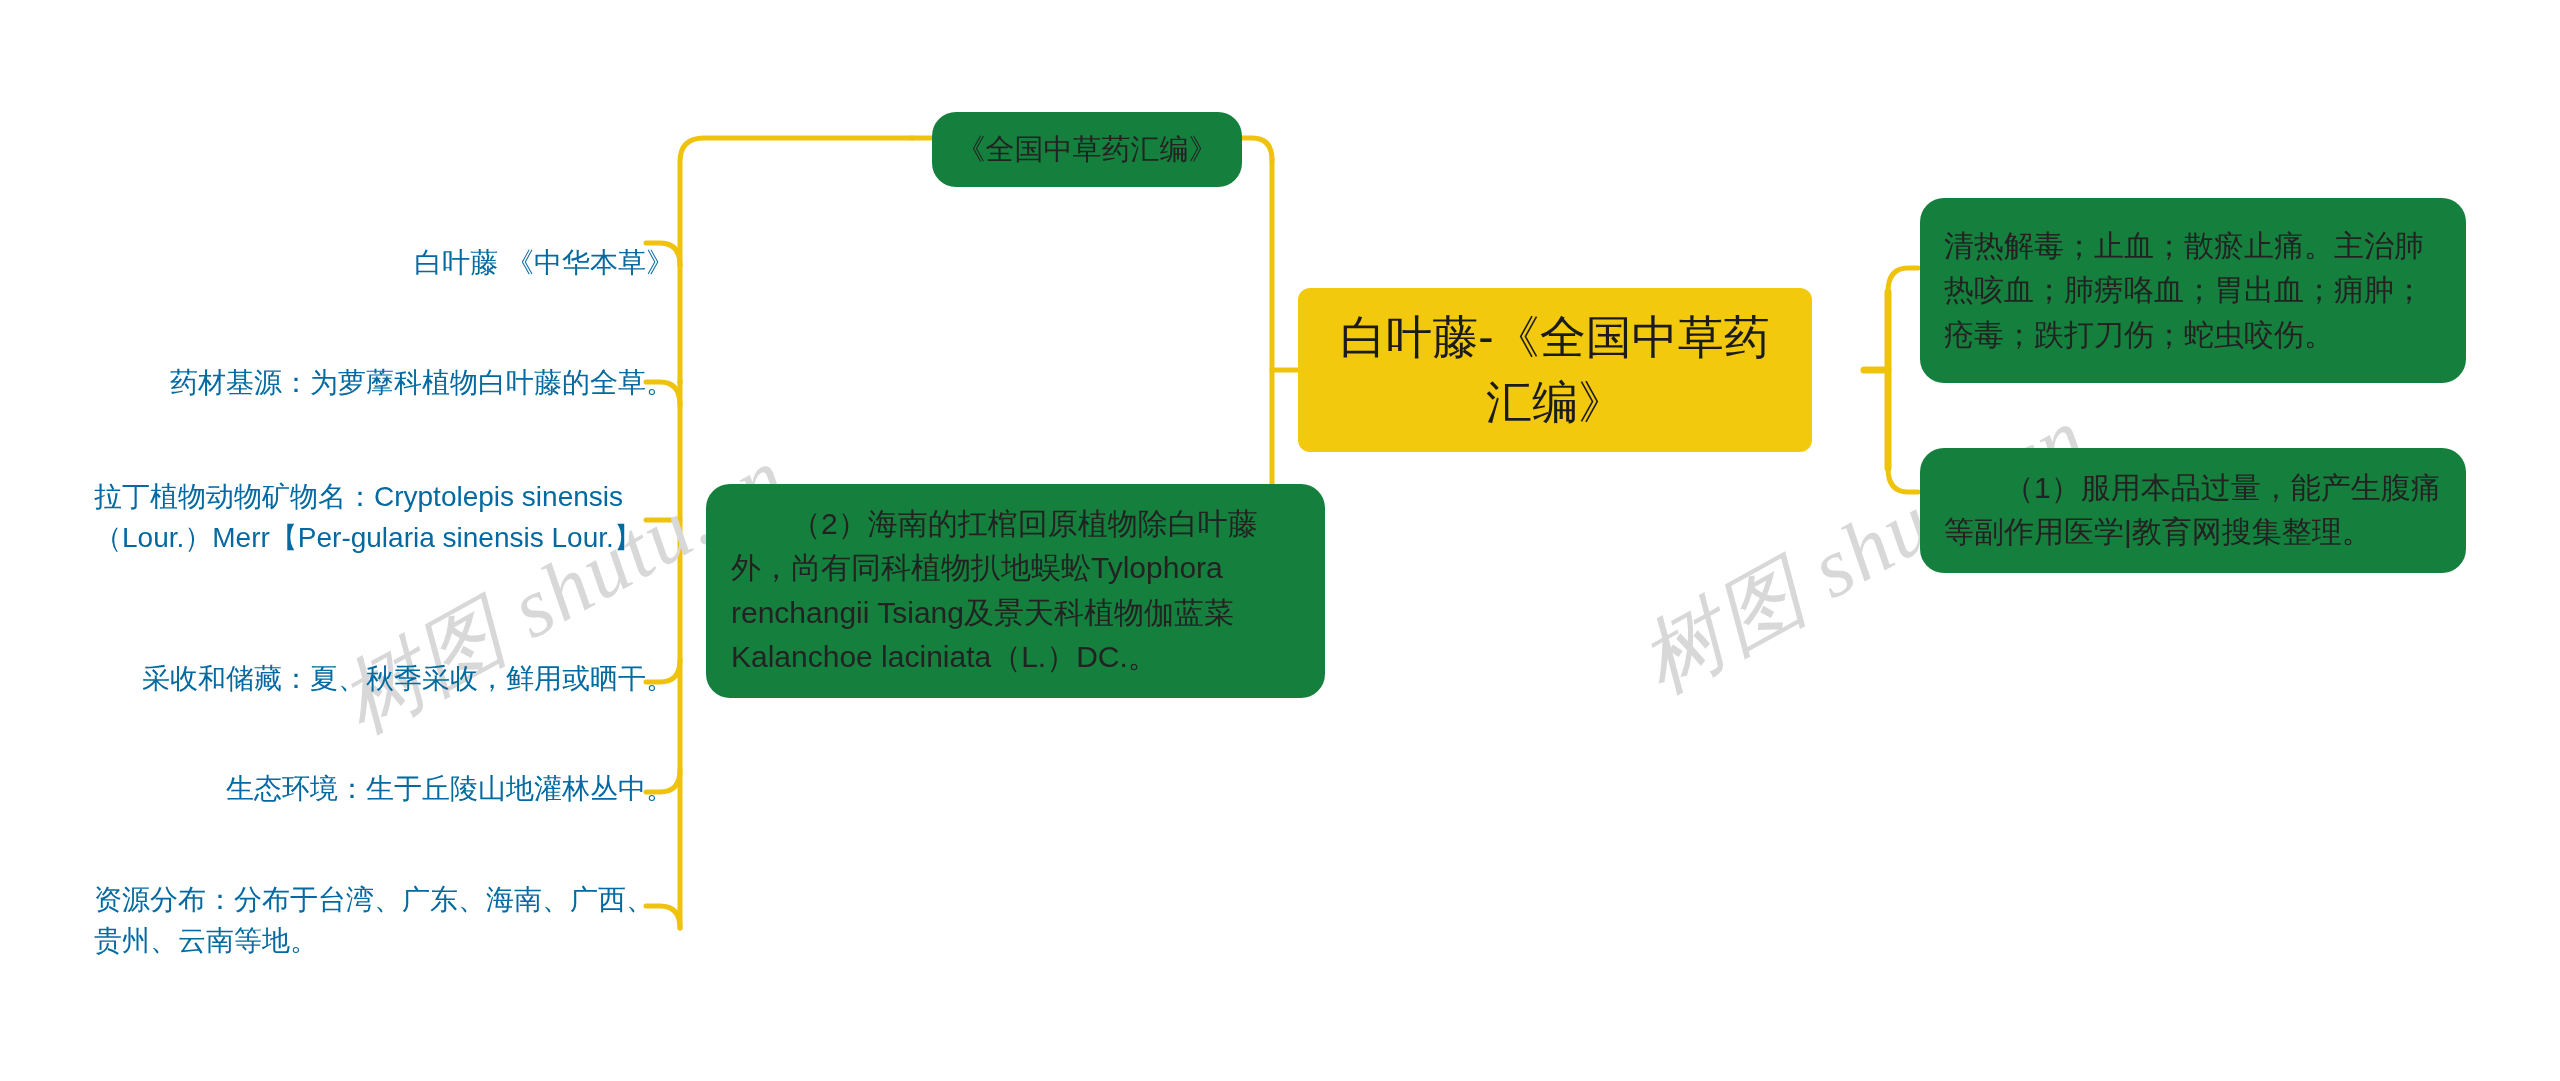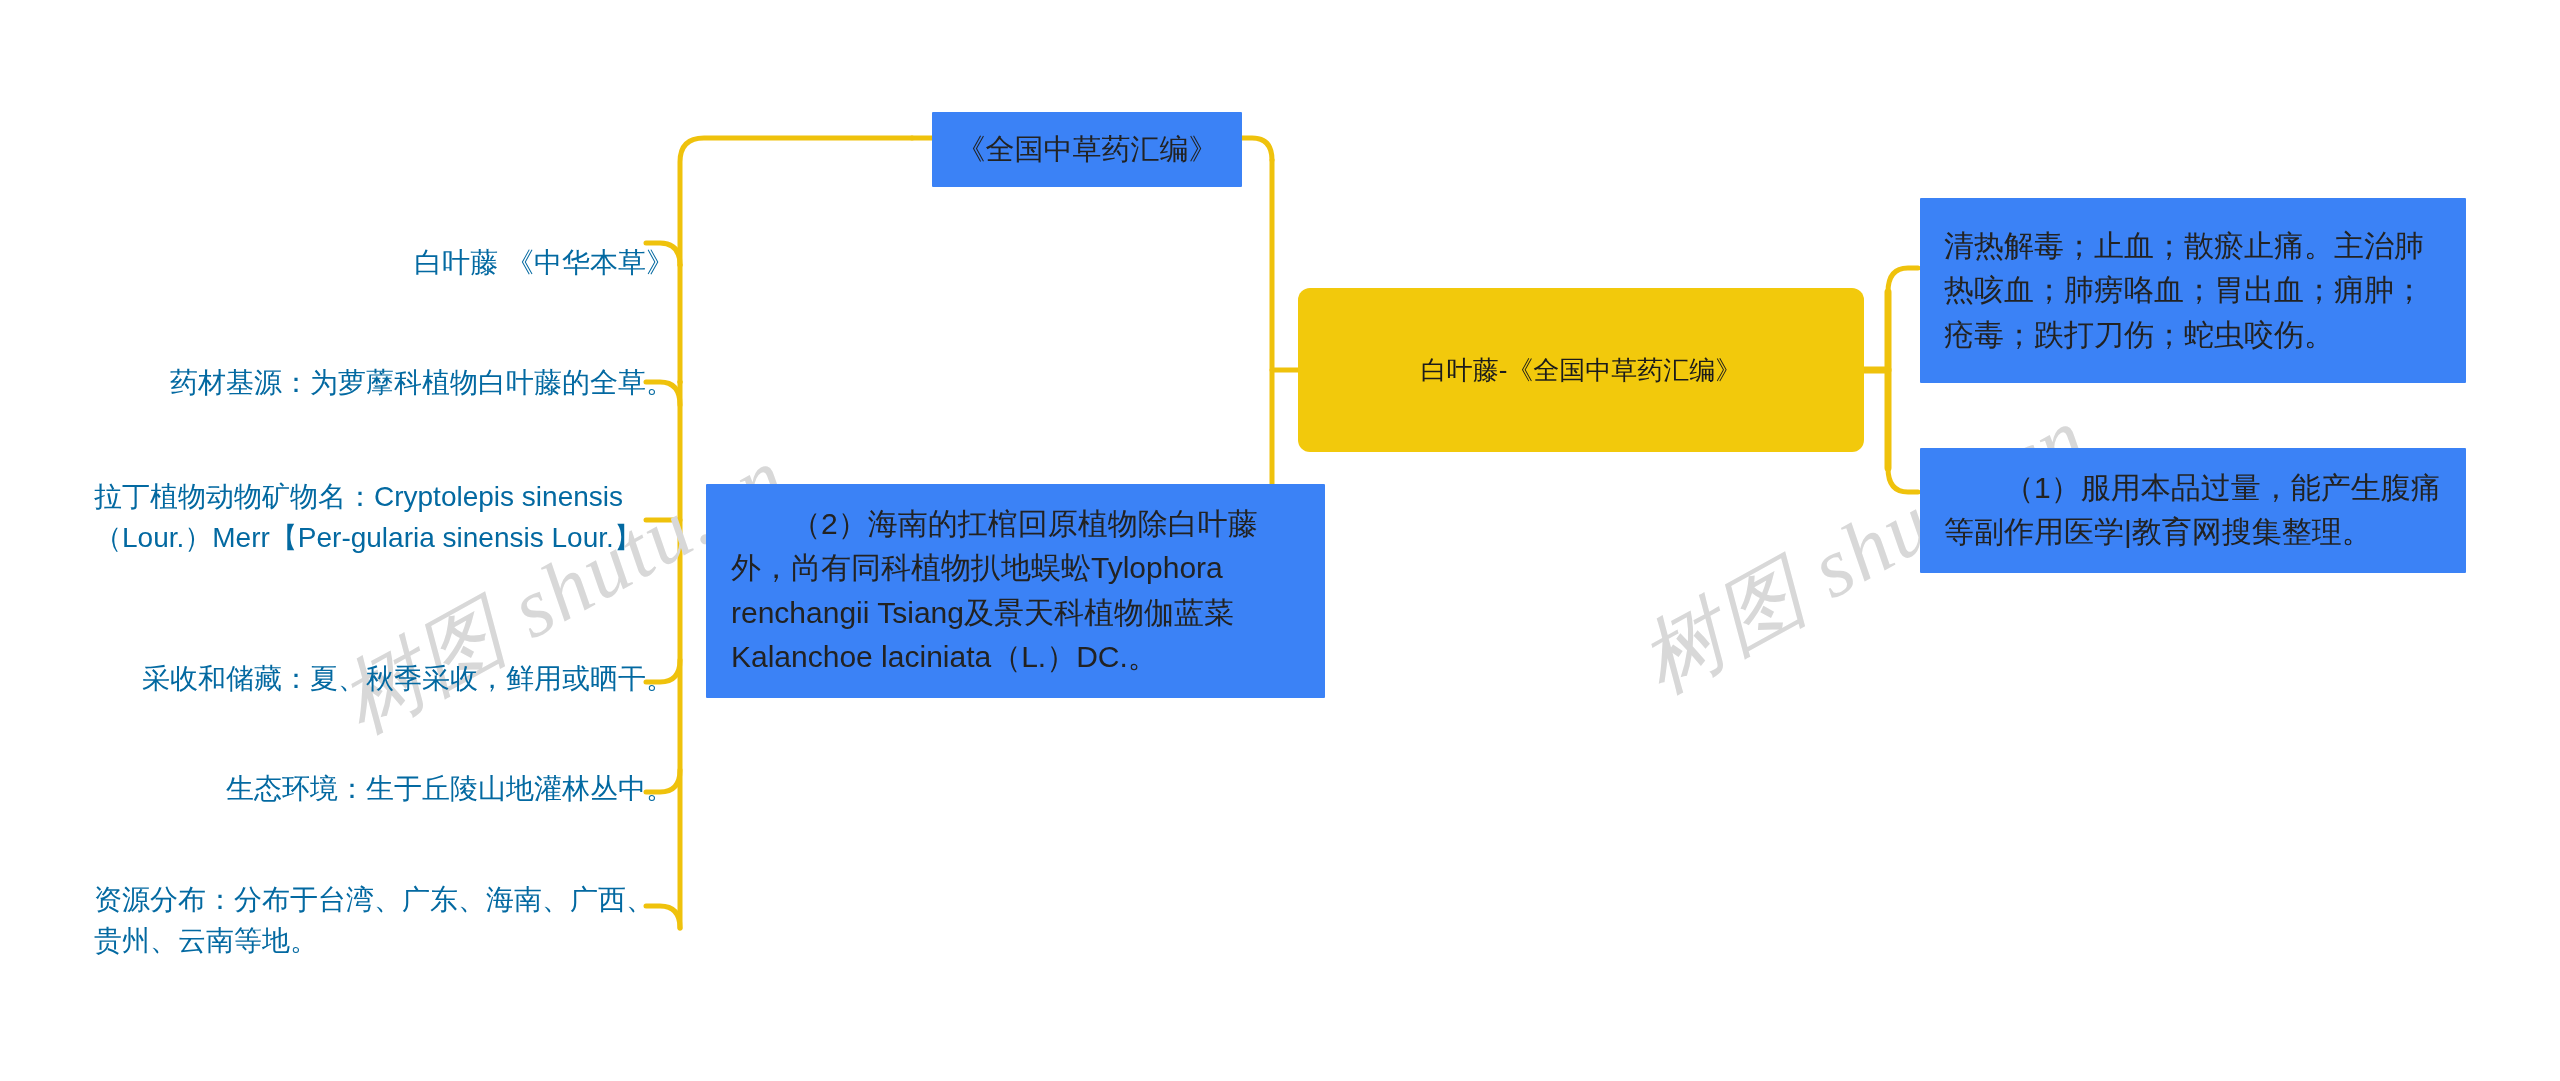--- a/index.html
+++ b/index.html
@@ -53,42 +53,42 @@
   
   .node {
     position: absolute;
     z-index: 3;
     box-sizing: border-box;
     color: #222222;
     line-height: 1.48;
   }
 
   .node.boxed {
-    background: #3b82f6;
-    border-radius: 1px;
+    background: #15803d;
+    border-radius: 24px;
   }
 
   .node.plain {
     background: transparent;
   }
 
   
   #node-root {
     left: 1298px;
     top: 288px;
-    width: 566px;
+    width: 514px;
     min-height: 164px;
     background: #f2c90c;
     border-radius: 12px;
     display: flex;
     align-items: center;
     justify-content: center;
     text-align: center;
     padding: 14px 26px;
-    font-size: 26px;
+    font-size: 46px;
     line-height: 1.42;
     color: #1b1b1b;
   }
 
   
   #node-source-book {
     left: 932px;
     top: 112px;
     width: 310px;
     padding: 16px 22px;

